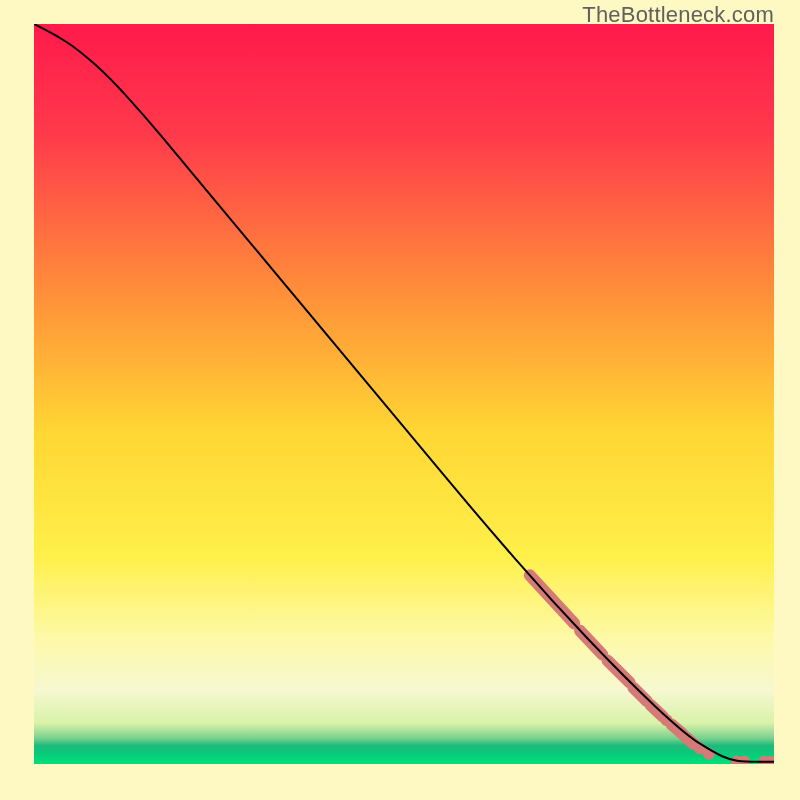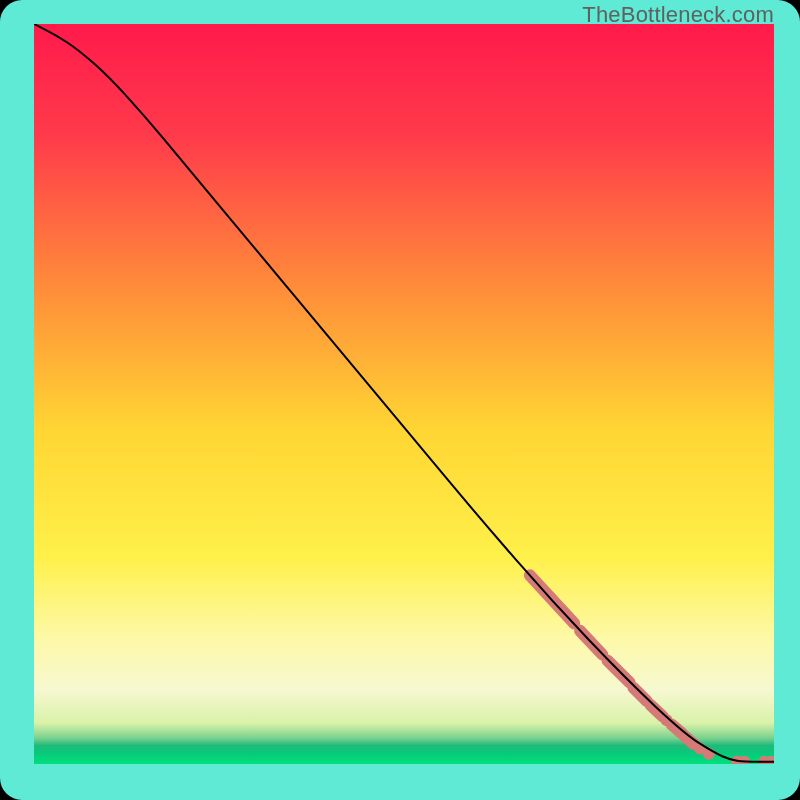--- a/index.html
+++ b/index.html
@@ -8,22 +8,21 @@
     width: 800px;
     height: 800px;
     background: #000;
     overflow: hidden;
     font-family: Arial, Helvetica, sans-serif;
   }
   .outer {
     position: relative;
     width: 800px;
     height: 800px;
-    background: #5eead4;
-    border-radius: 22px;
+    background: #fef9c3;
   }
   .plot {
     position: absolute;
     left: 34px;
     top: 24px;
     width: 740px;
     height: 740px;
   }
   .watermark {
     position: absolute;

